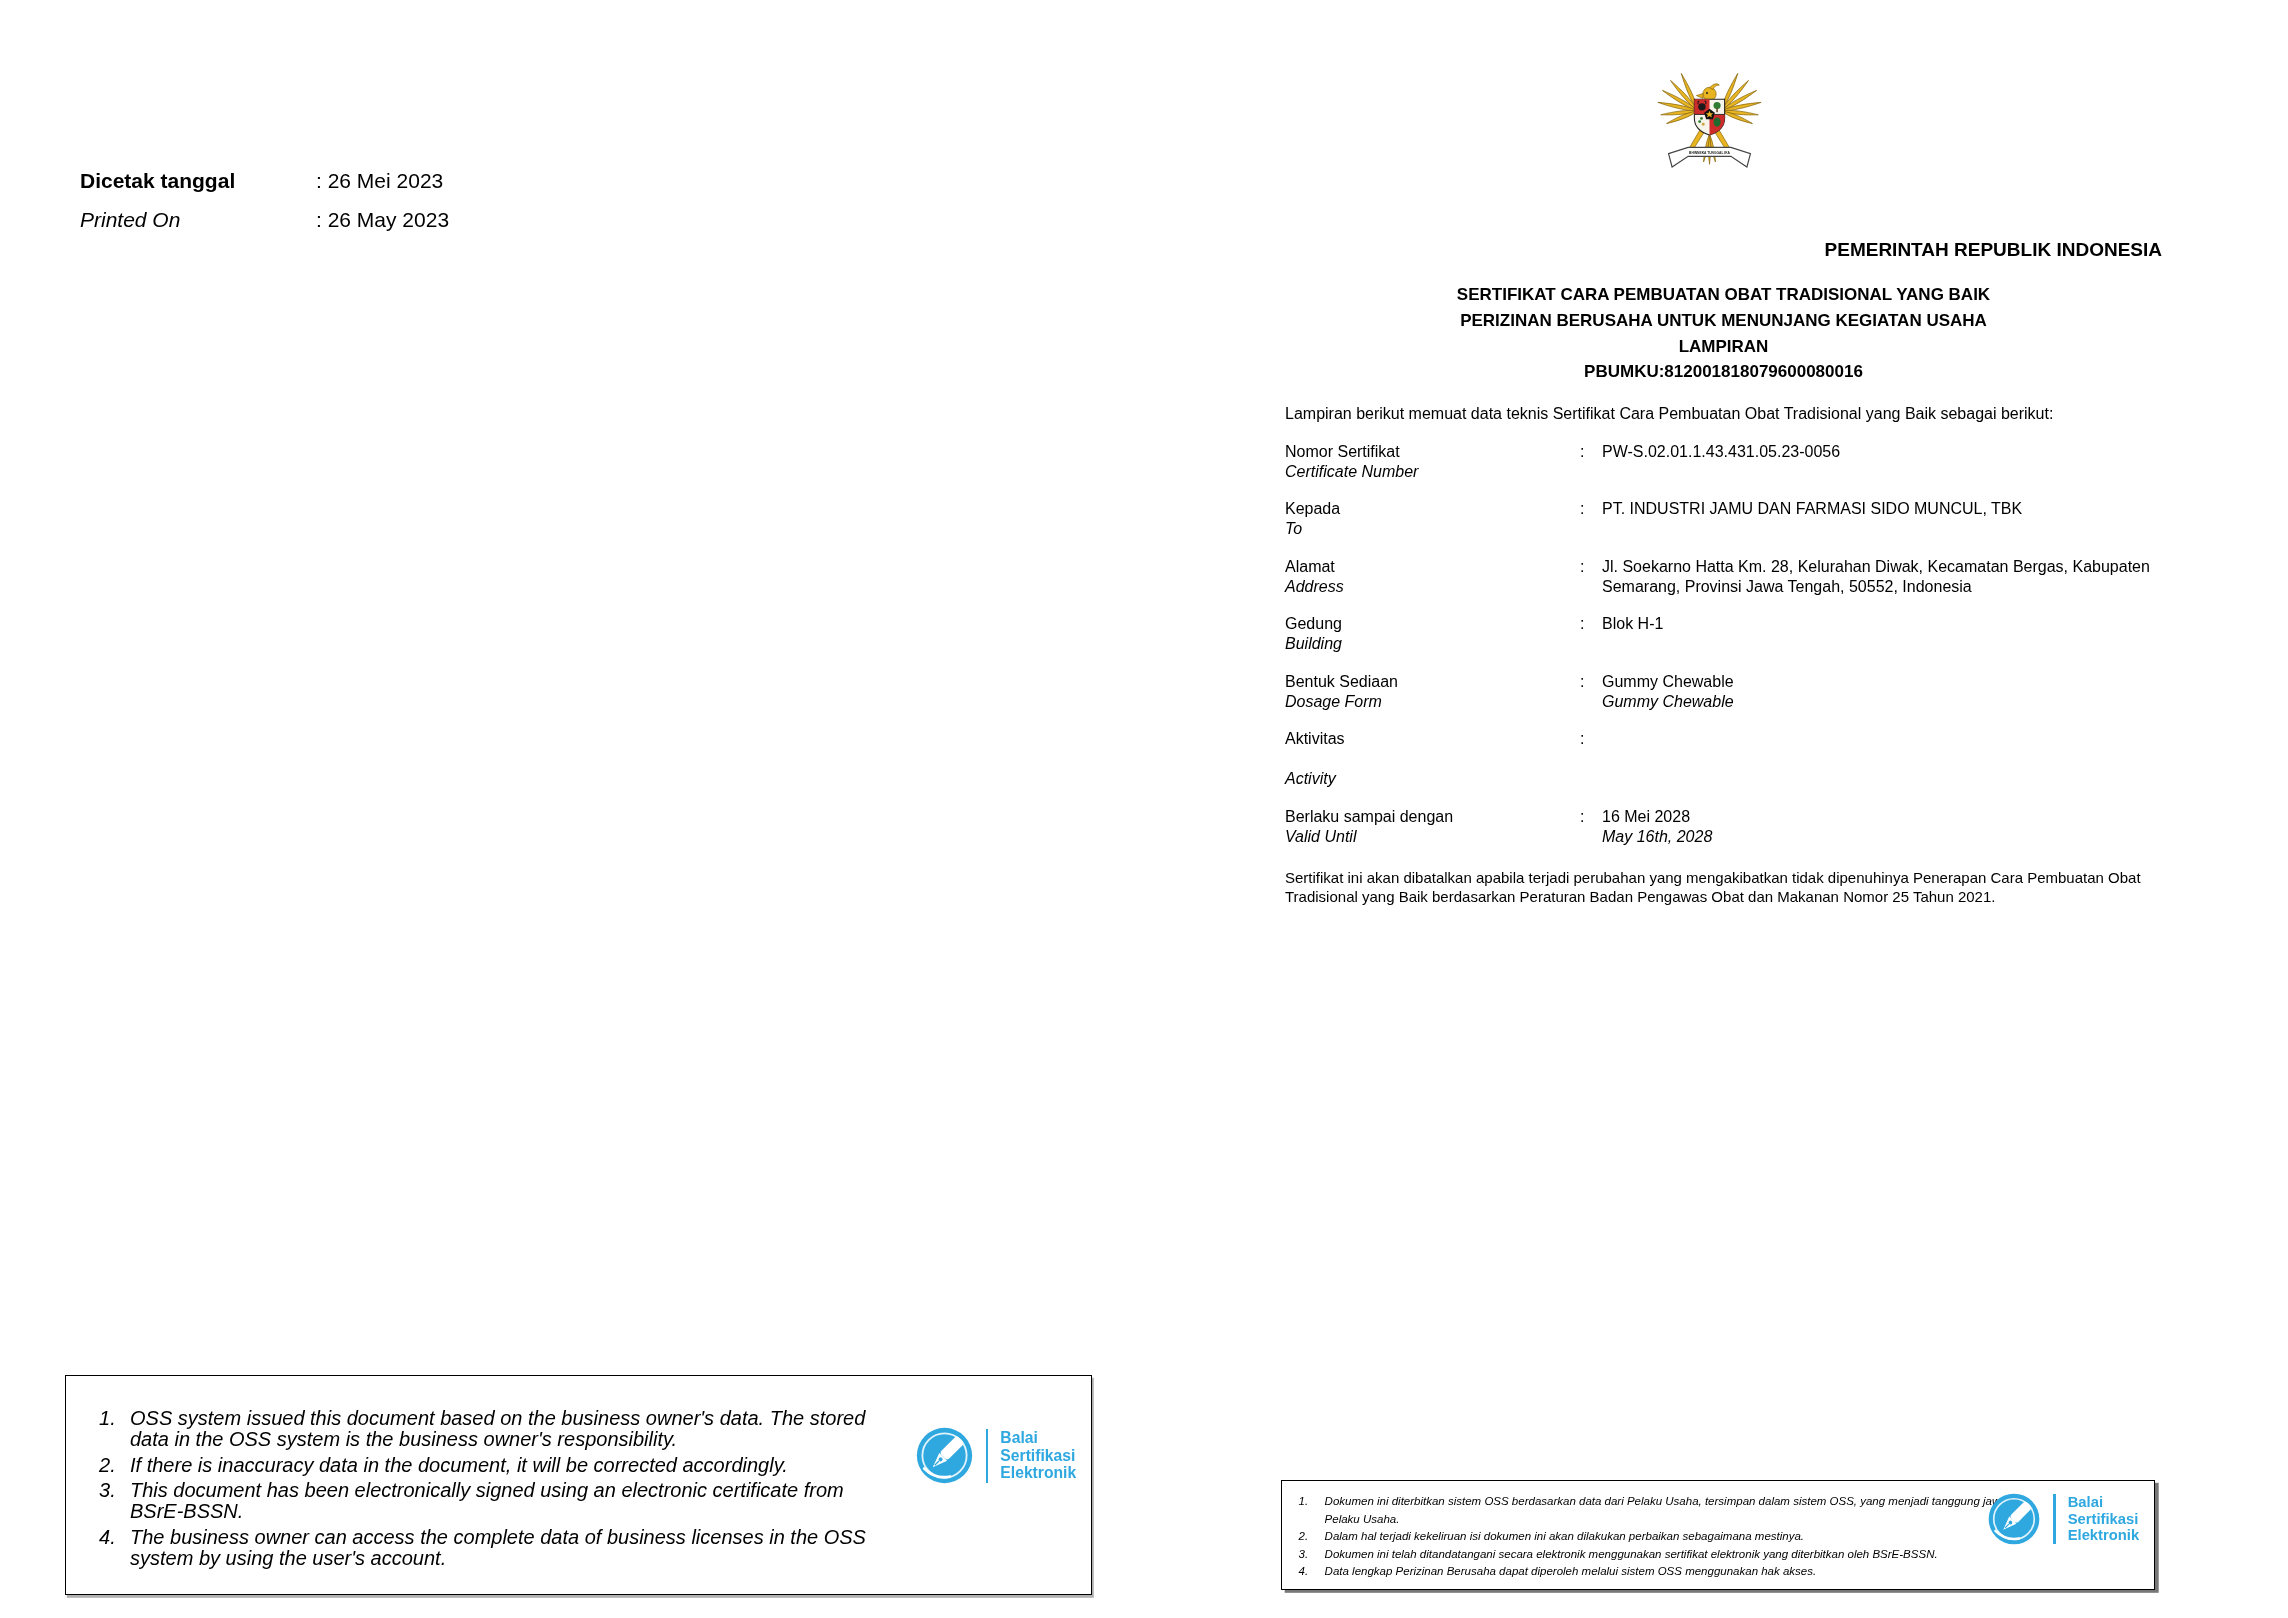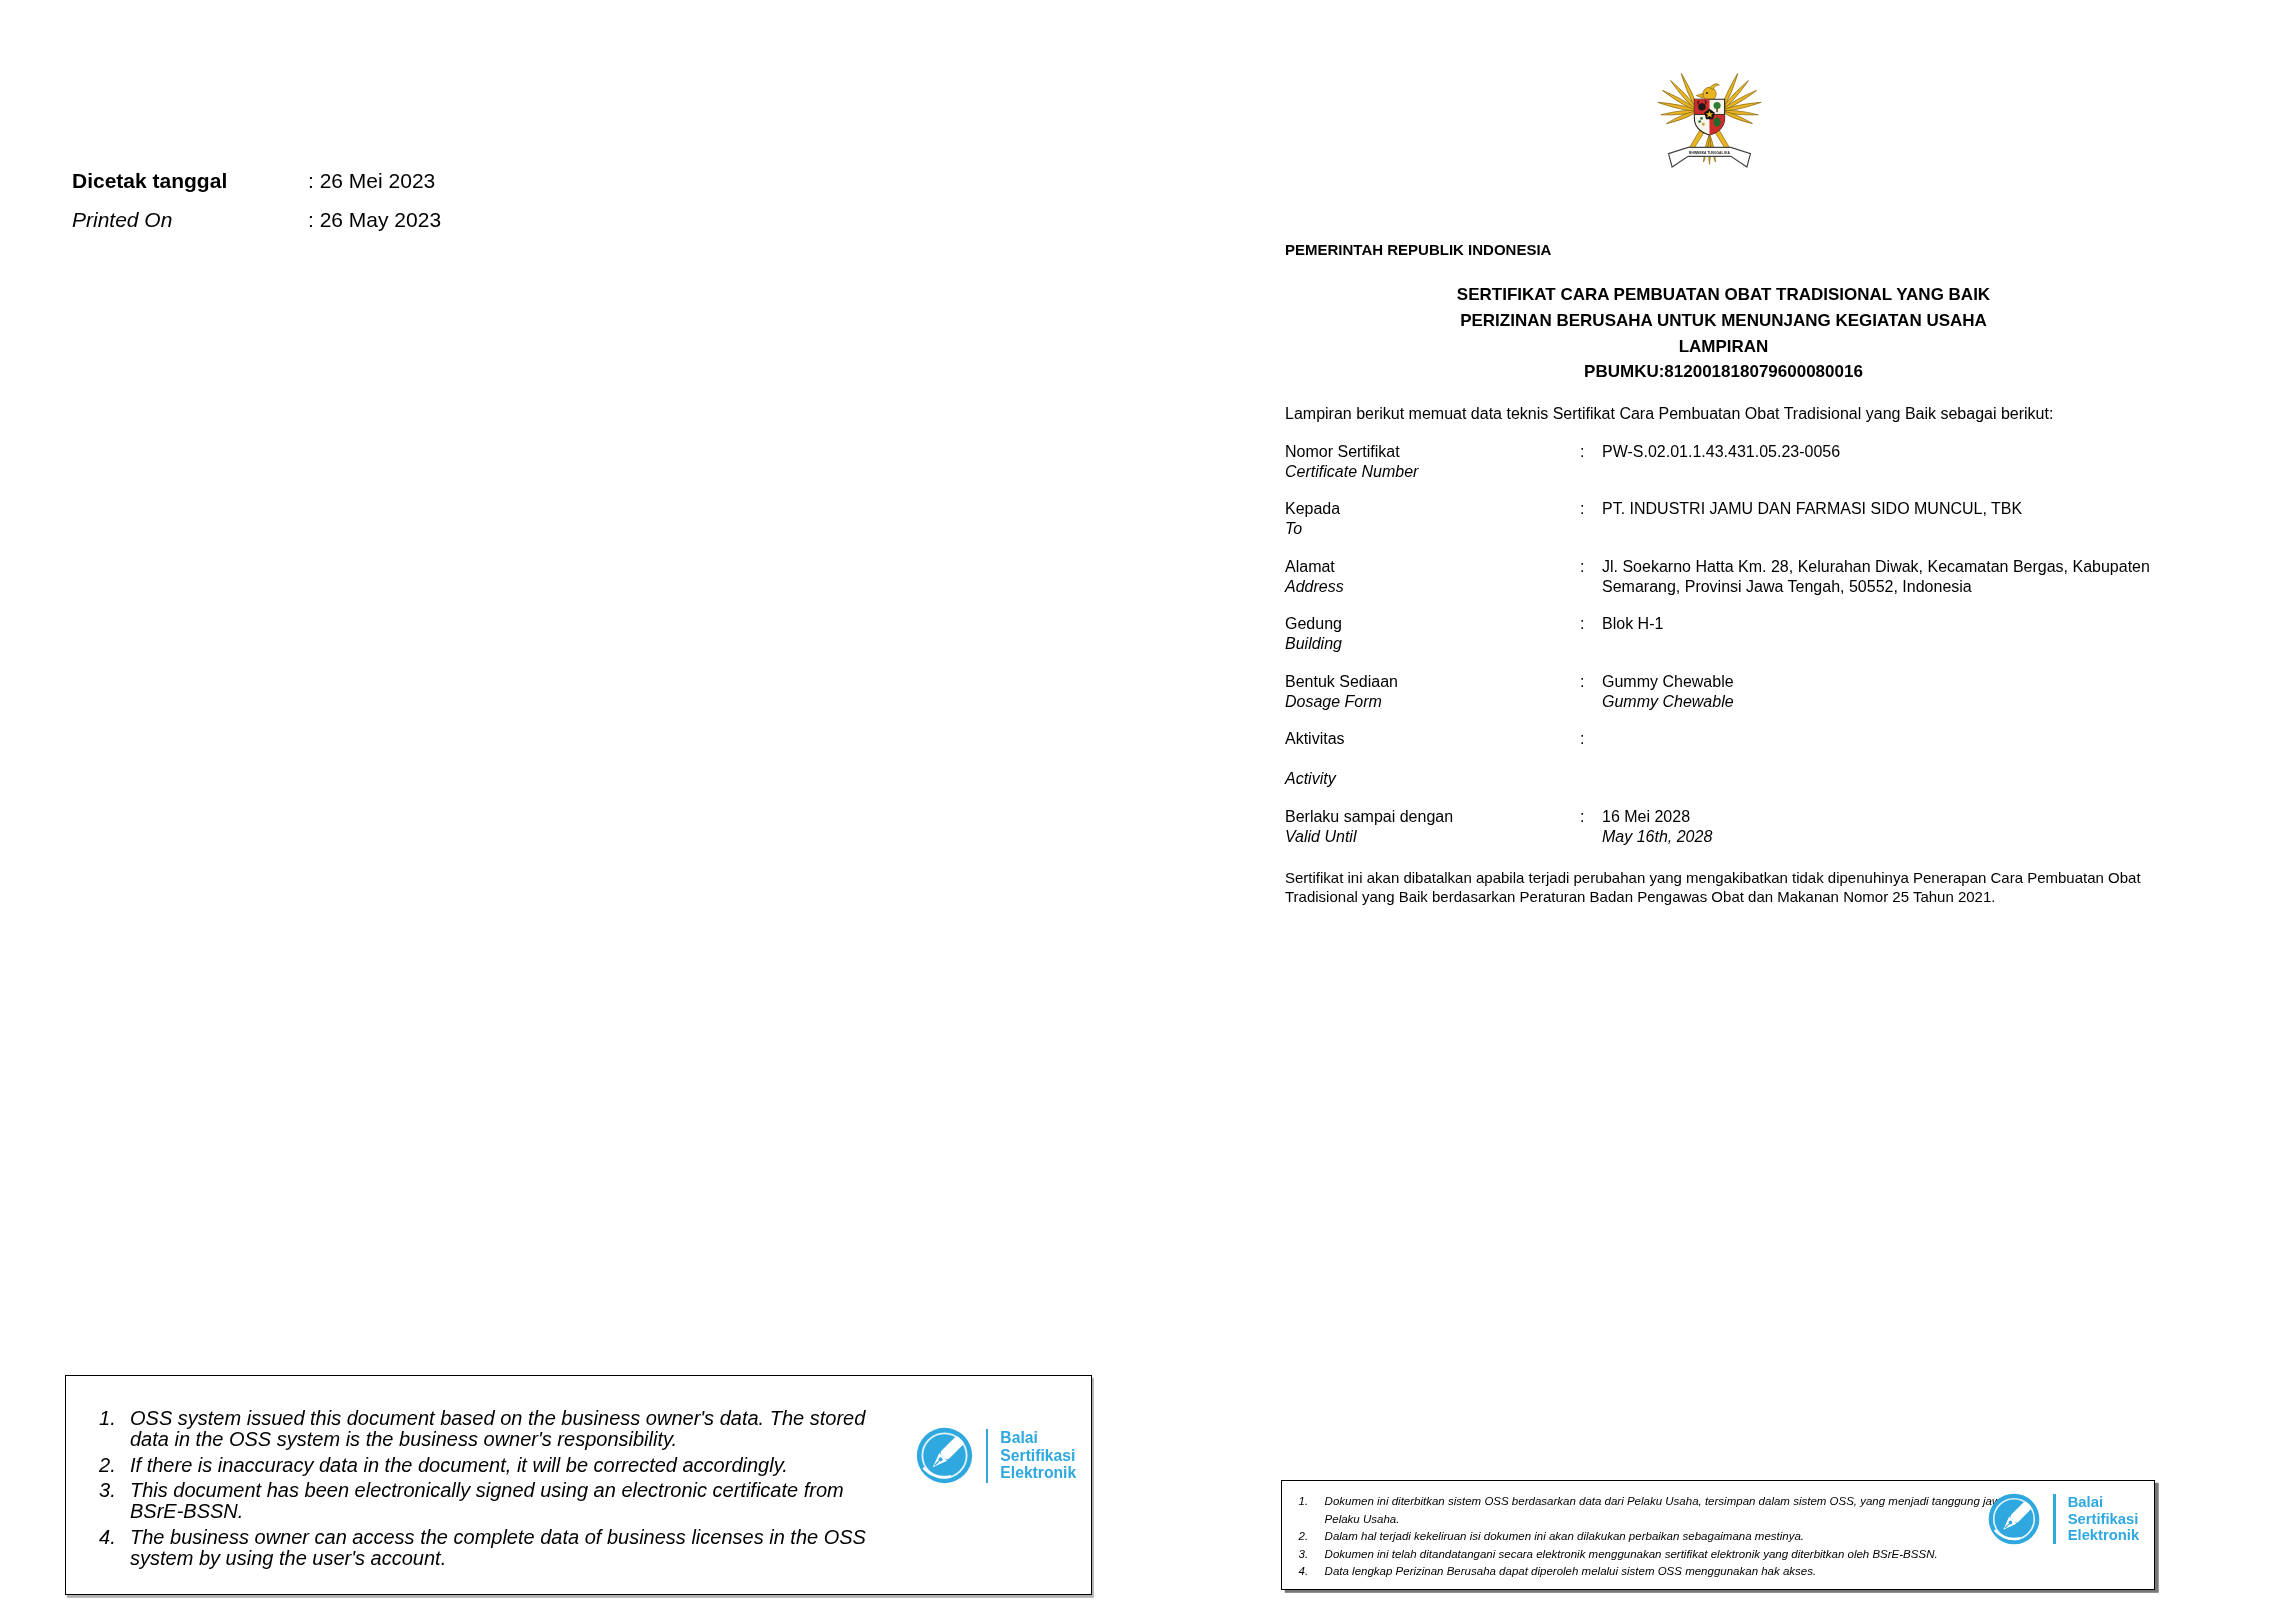--- a/index.html
+++ b/index.html
@@ -5,32 +5,32 @@
   * { margin:0; padding:0; box-sizing:border-box; }
   html,body { background:#ffffff; }
   body {
     width:2289px; height:1619px; position:relative;
     font-family:"Liberation Sans","DejaVu Sans",sans-serif;
     color:#000;
     overflow:hidden;
   }
 
   
-  .print-info { position:absolute; left:72px; top:169px; font-size:21px; }
+  .print-info { position:absolute; left:80px; top:169px; font-size:21px; }
   .print-info .pi-row { display:grid; grid-template-columns:236px auto; height:39px; align-items:start; }
   .pi-label-id { font-weight:bold; }
   .pi-label-en { font-style:italic; }
   .pi-value-en { }
 
   
   .garuda { position:absolute; left:1656px; top:61px; width:107px; height:114px; }
 
   
   .doc-col { position:absolute; left:1285px; top:240px; width:897px; font-size:16px; line-height:20px; }
-  .gov-title { text-align:left; font-weight:bold; font-size:15px; line-height:20px; width:877px; }
+  .gov-title { text-align:right; font-weight:bold; font-size:19px; line-height:20px; width:877px; }
   .main-title { margin-top:22px; text-align:center; font-weight:bold; font-size:17px; line-height:26px; width:877px; }
   .reference { text-align:center; font-weight:bold; font-size:17px; line-height:24px; width:877px; }
   .intro { margin-top:20px; width:886px; }
 
   .fields { margin-top:17.5px; }
   .field { display:grid; grid-template-columns:295px 22px 580px; margin-bottom:17.5px; }
   .f-labels > div { line-height:20px; }
   .f-label-en { font-style:italic; }
   .f-label-en.offset-1line { margin-top:20px; }
   .f-colon { line-height:20px; }

